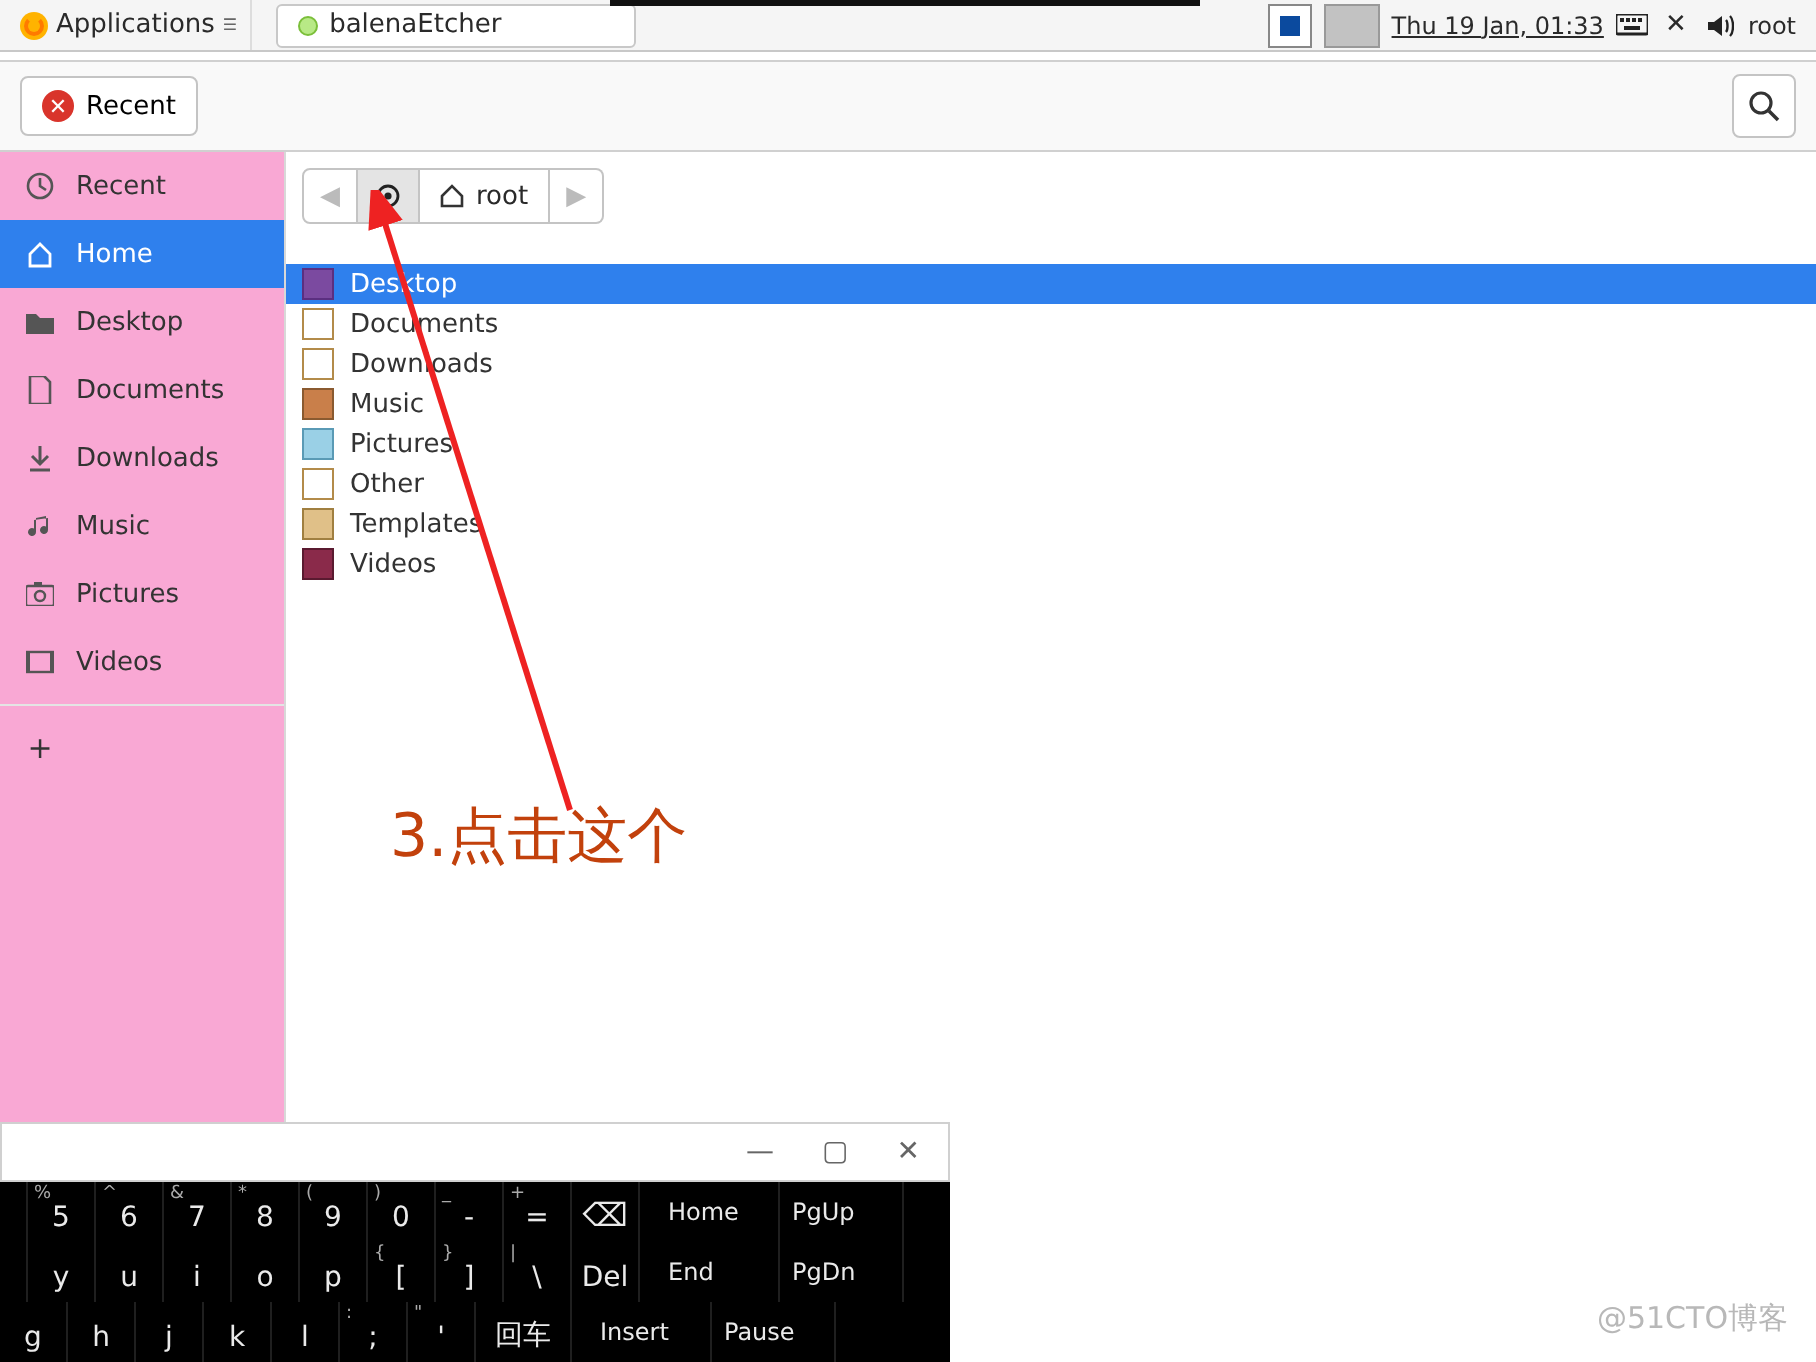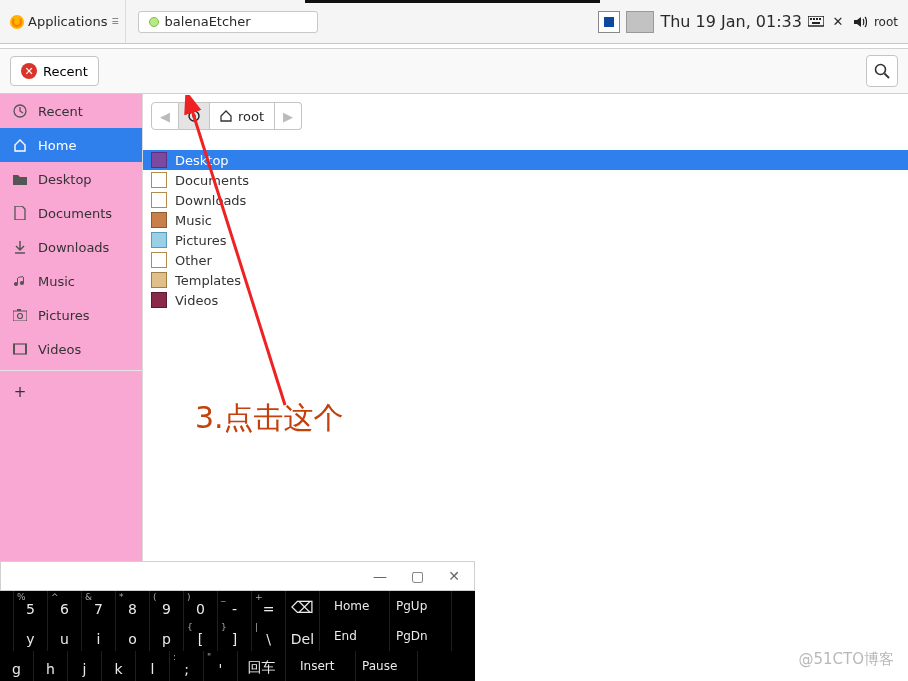--- a/index.html
+++ b/index.html
@@ -1,27 +1,27 @@
 <!DOCTYPE html>
 <html><head>
 <meta charset="utf-8">
 <style>
   * { box-sizing: border-box; margin: 0; padding: 0; font-family: "DejaVu Sans", Arial, sans-serif; }
   body { width: 908px; height: 681px; background: #fff; position: relative; overflow: hidden; font-size: 13px; color: #2a2a2a;}
   
-  .os-panel { height: 44px; background: #f5f5f5; border-bottom: 1px solid #c8c8c8; display:flex; align-items:center; padding:0 4px; gap:0; }
+  .os-panel { height: 26px; background: #f5f5f5; border-bottom: 1px solid #c8c8c8; display:flex; align-items:center; padding:0 4px; gap:0; }
   .applications { display:flex; align-items:center; gap:4px; padding:0 6px; height:100%; border-right:1px solid #ddd;}
   .applications .logo { width:14px;height:14px; border-radius:50%; background:#ffb300; position:relative;}
   .applications .logo::after{content:"";position:absolute;inset:2px;border-radius:50%;border:2px solid #ff7a00;border-top-color:transparent;}
   .taskbar-app { display:flex;align-items:center;gap:6px;padding:0 10px;height:22px;margin-left:12px;background:#fff;border:1px solid #c8c8c8;border-radius:3px; width:180px;}
   .taskbar-app .dot{width:10px;height:10px;border-radius:50%;background:#b8e986;border:1px solid #7bbf3a;}
   .tray { margin-left:auto; display:flex; align-items:center; gap:6px; padding-right:6px;}
   .tray .win-icon{width:22px;height:22px;background:#fff;border:1px solid #888;display:flex;align-items:center;justify-content:center;}
   .tray .win-icon div{width:10px;height:10px;background:#0b4a9e;}
-  .tray .clock{font-size:16px;}
+  .tray .clock{font-size:12px;text-decoration:underline;}
   .tray .ic{width:16px;height:16px;display:inline-flex;align-items:center;justify-content:center;}
   .top-black{background:#111;height:3px;position:absolute;top:0;left:305px;width:295px;}
   .tray-grey{width:28px;height:22px;background:#c2c2c2;border:1px solid #999;}
   
   .dlg-header{height:46px;background:#f9f9f9;border:1px solid #d0d0d0;border-left:none;border-right:none;display:flex;align-items:center;padding:0 10px;margin-top:4px;}
   .btn{display:flex;align-items:center;gap:6px;height:30px;padding:0 10px;background:#fff;border:1px solid #c4c4c4;border-radius:4px;font-size:13px;cursor:pointer;}
   .btn-cancel .x{width:16px;height:16px;border-radius:50%;background:#d9342b;display:flex;align-items:center;justify-content:center;color:#fff;font-size:11px;font-weight:bold;}
   .search-btn{margin-left:auto;width:32px;height:32px;display:flex;align-items:center;justify-content:center;border:1px solid #c4c4c4;border-radius:4px;background:#fff;cursor:pointer;}
   
   .main{display:flex;height:calc(100% - 78px);}

